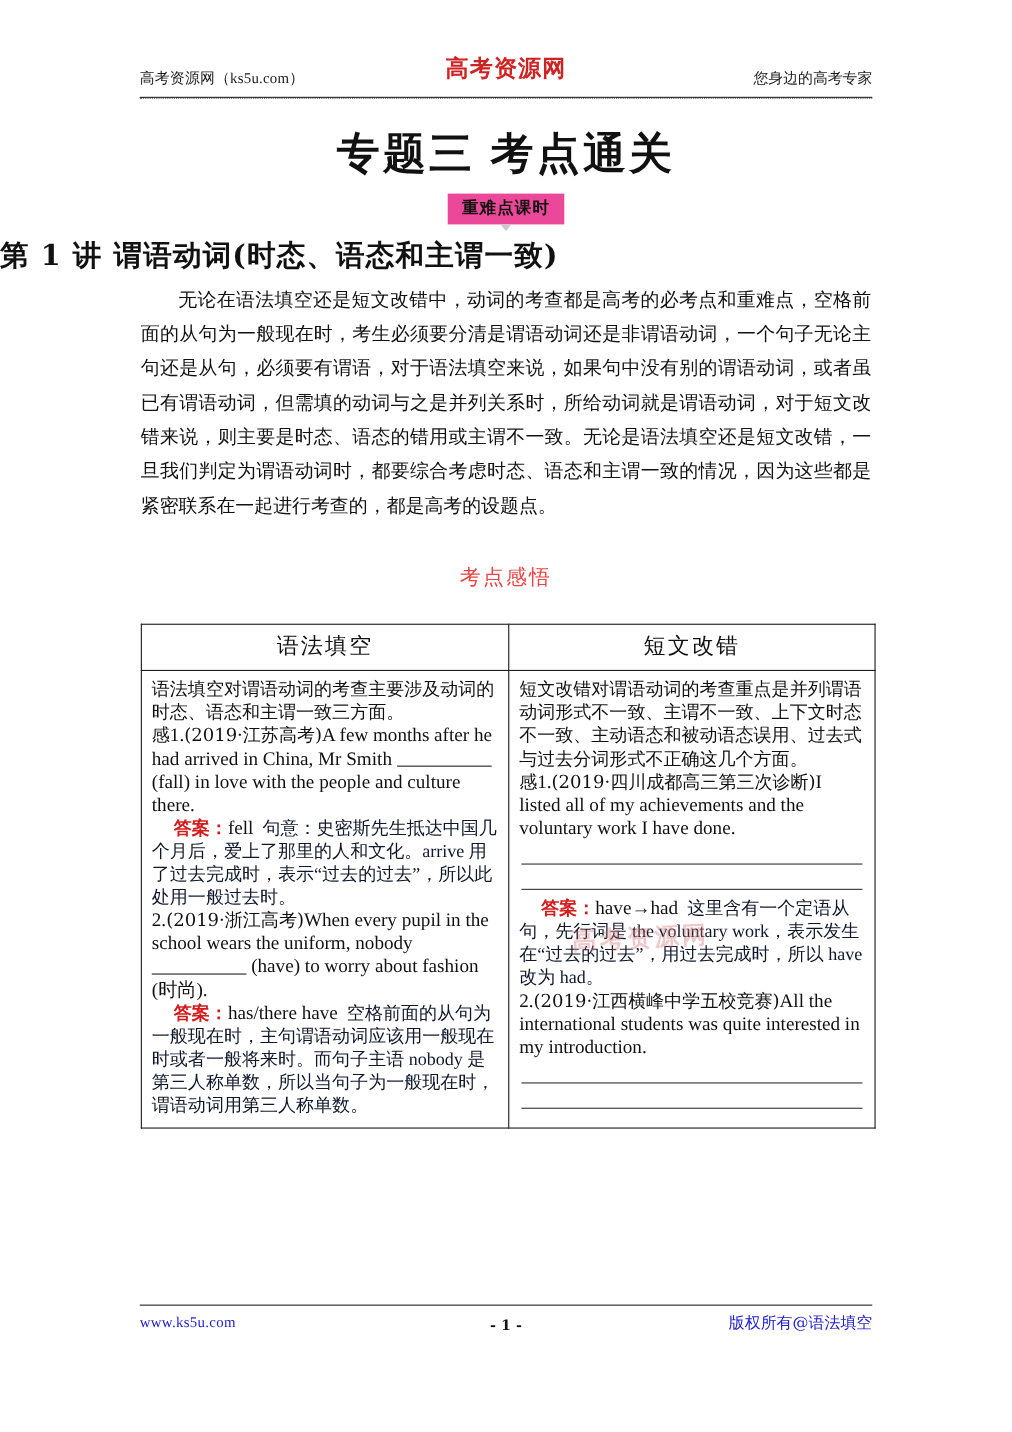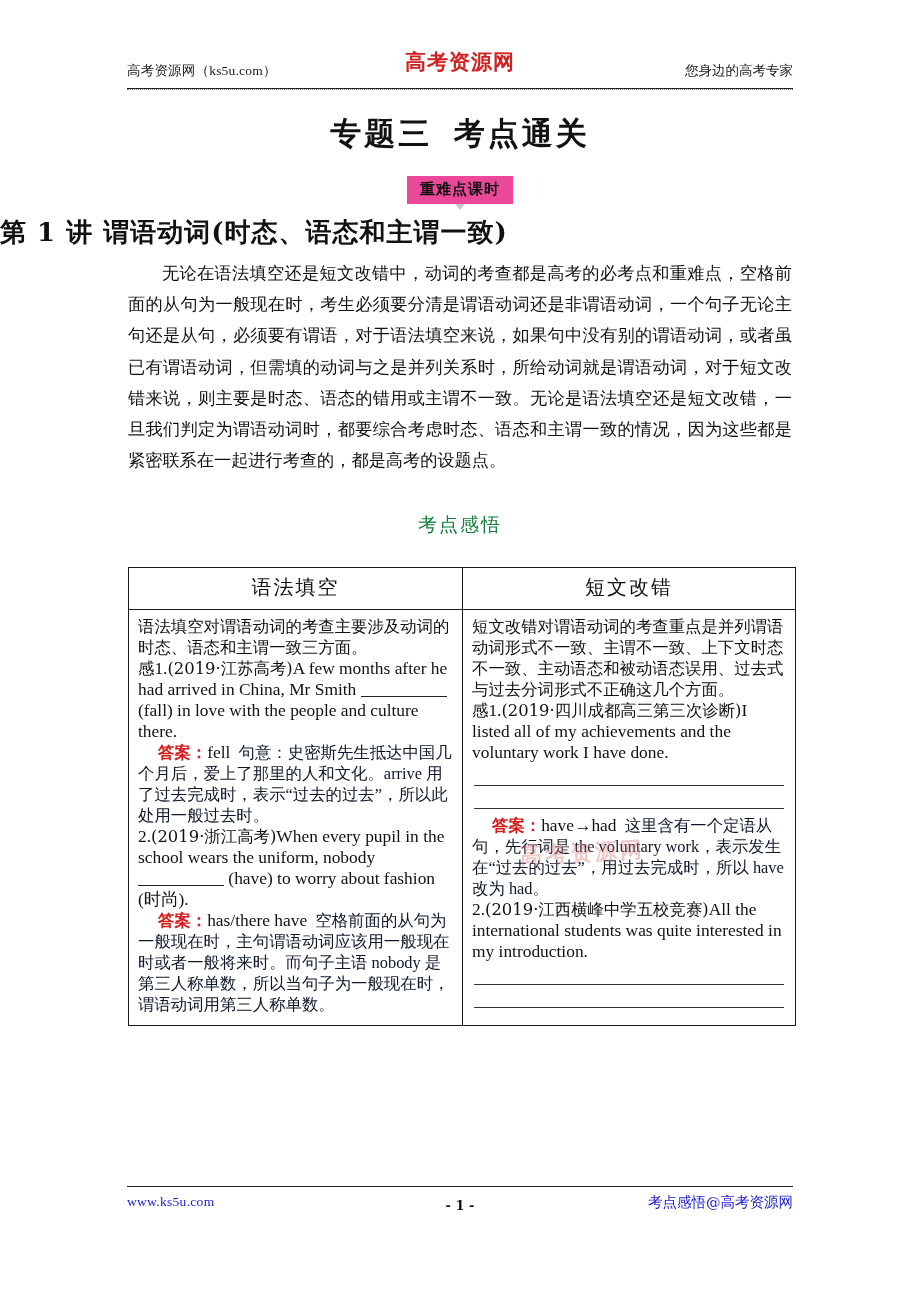--- a/index.html
+++ b/index.html
@@ -71,22 +71,22 @@
     border-top: 1.6px solid #202020;
     border-bottom: 1px dotted #777;
   }
 
   
   .h1 {
     position: absolute;
     left: 0; right: 0;
     top: 113px;
     text-align: center;
-    font-family: Liberation Mono, monospace;
-    font-size: 31px;
+    font-family: Liberation Sans, sans-serif;
+    font-size: 39px;
     font-weight: bold;
     letter-spacing: 3px;
     color: #111;
   }
   .badge-wrap {
     position: absolute;
     left: 0; right: 0;
     top: 176px;
     text-align: center;
   }
@@ -140,21 +140,21 @@
   }
 
   .h3 {
     position: absolute;
     left: 0; right: 0;
     top: 512px;
     text-align: center;
     font-family: "DejaVu Serif", serif;
     font-size: 19px;
     letter-spacing: 2px;
-    color: #15803d;
+    color: #ef4444;
   }
 
   
   .tbl {
     position: absolute;
     left: 128px;
     top: 567px;
     width: 665px;
     border-collapse: collapse;
     table-layout: fixed;
@@ -338,16 +338,16 @@
       </tr>
     </tbody>
   </table>
 
   <div class="wm">高考资源网</div>
 
   <div class="ft">
     <div class="ft-rule"></div>
     <div class="ft-left">www.ks5u.com</div>
     <div class="ft-center">- 1 -</div>
-    <div class="ft-right">考点感悟@高考资源网</div>
+    <div class="ft-right">版权所有@语法填空</div>
   </div>
 
 </div>
 
 </body></html>

